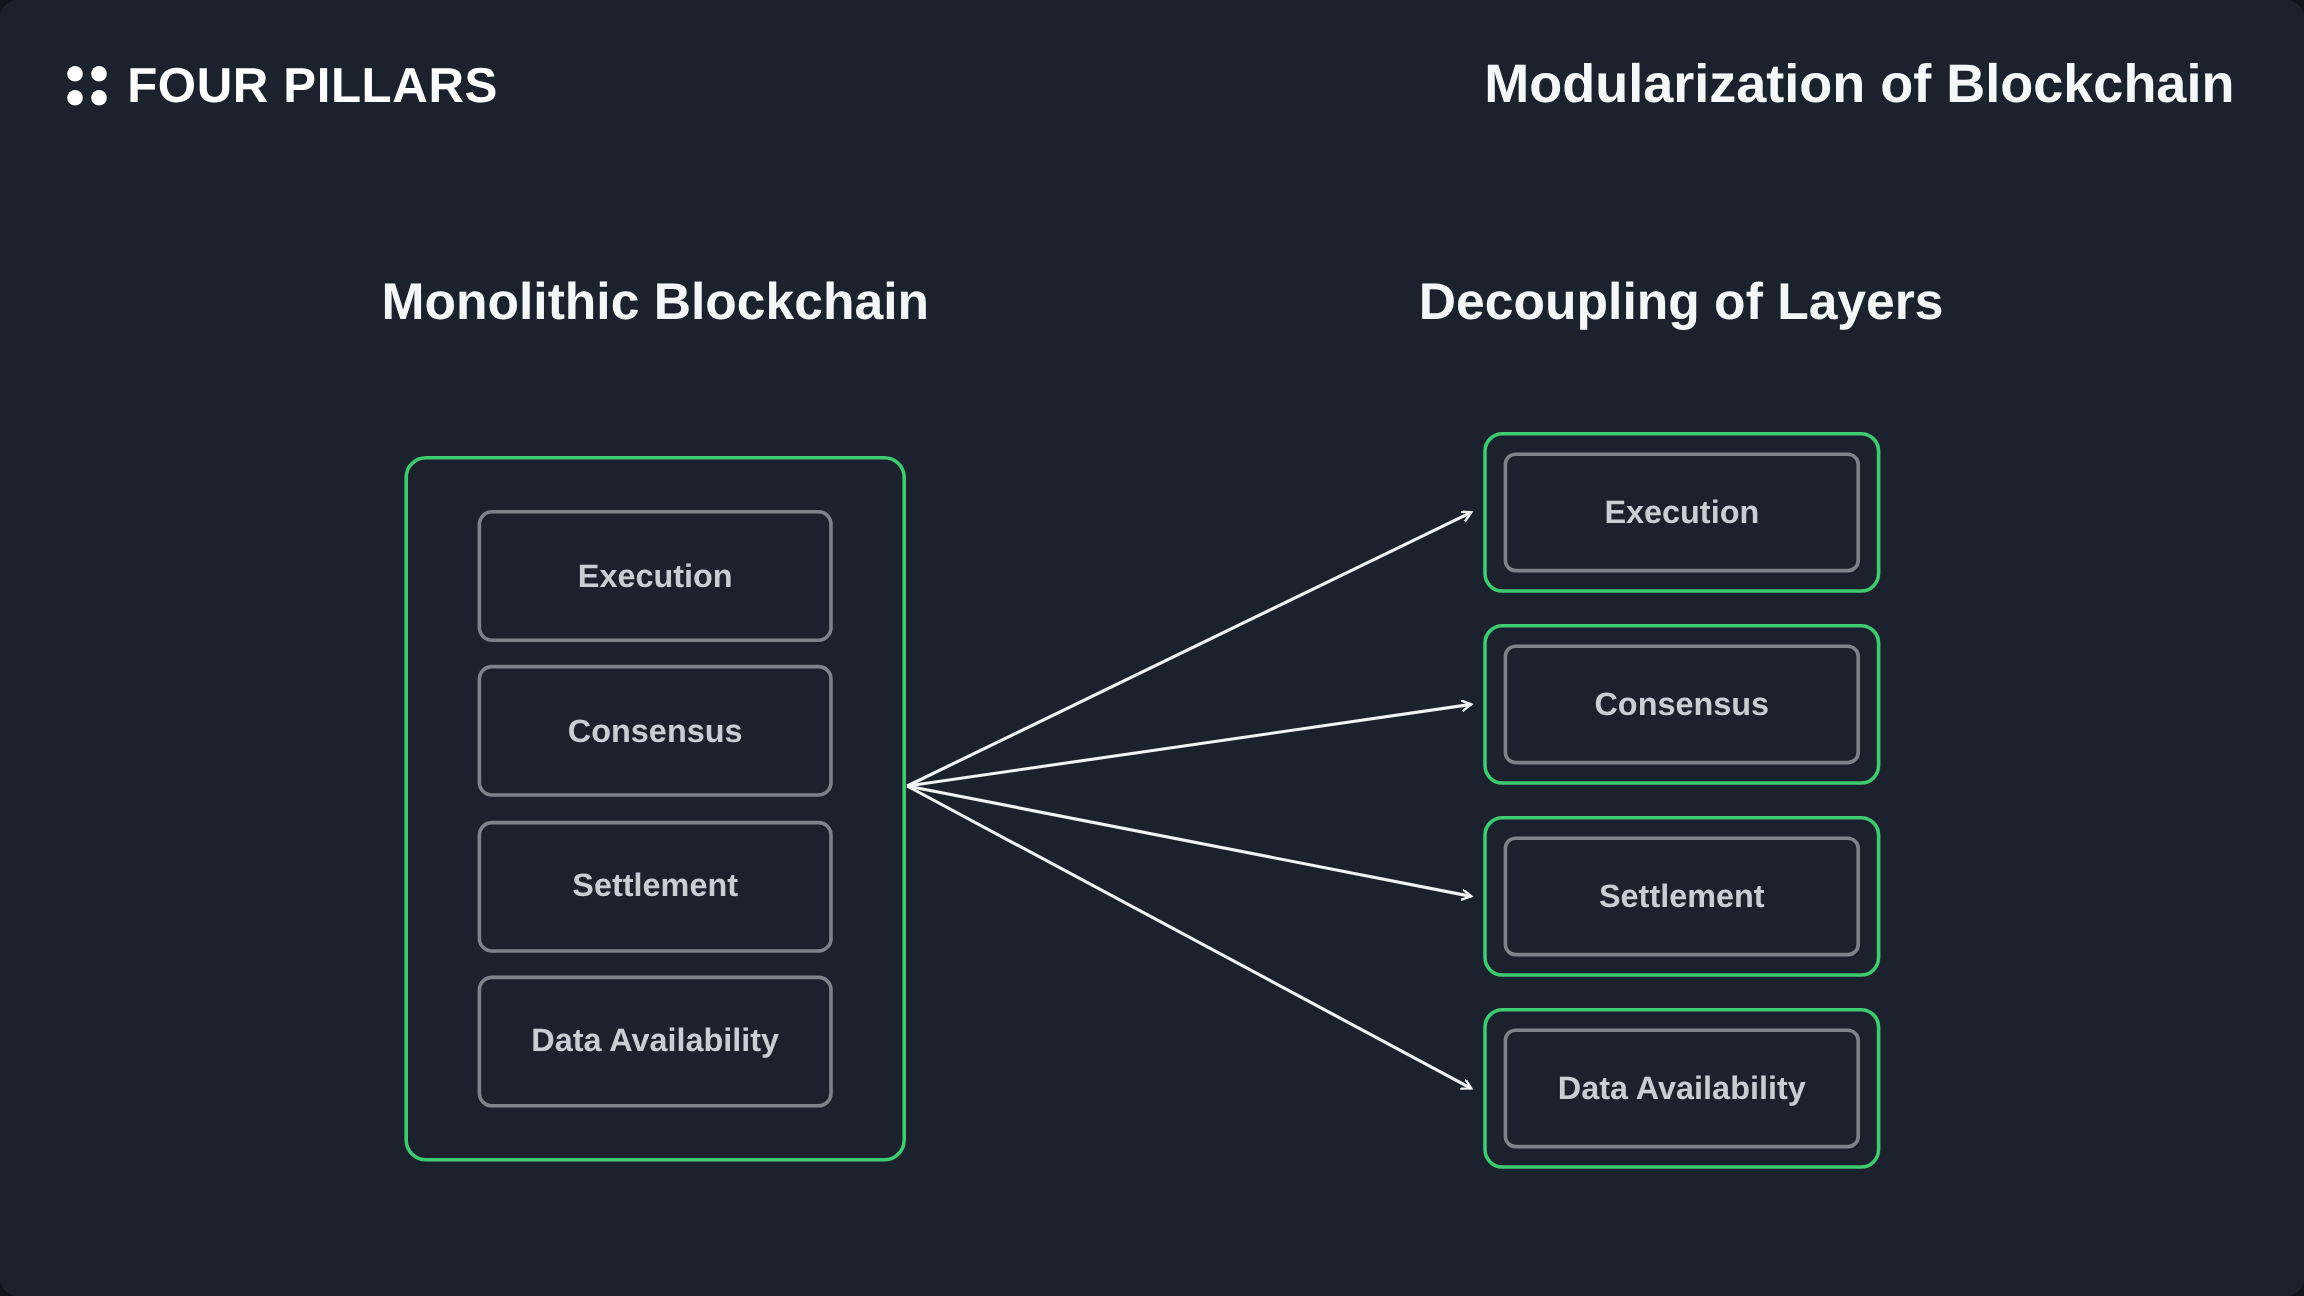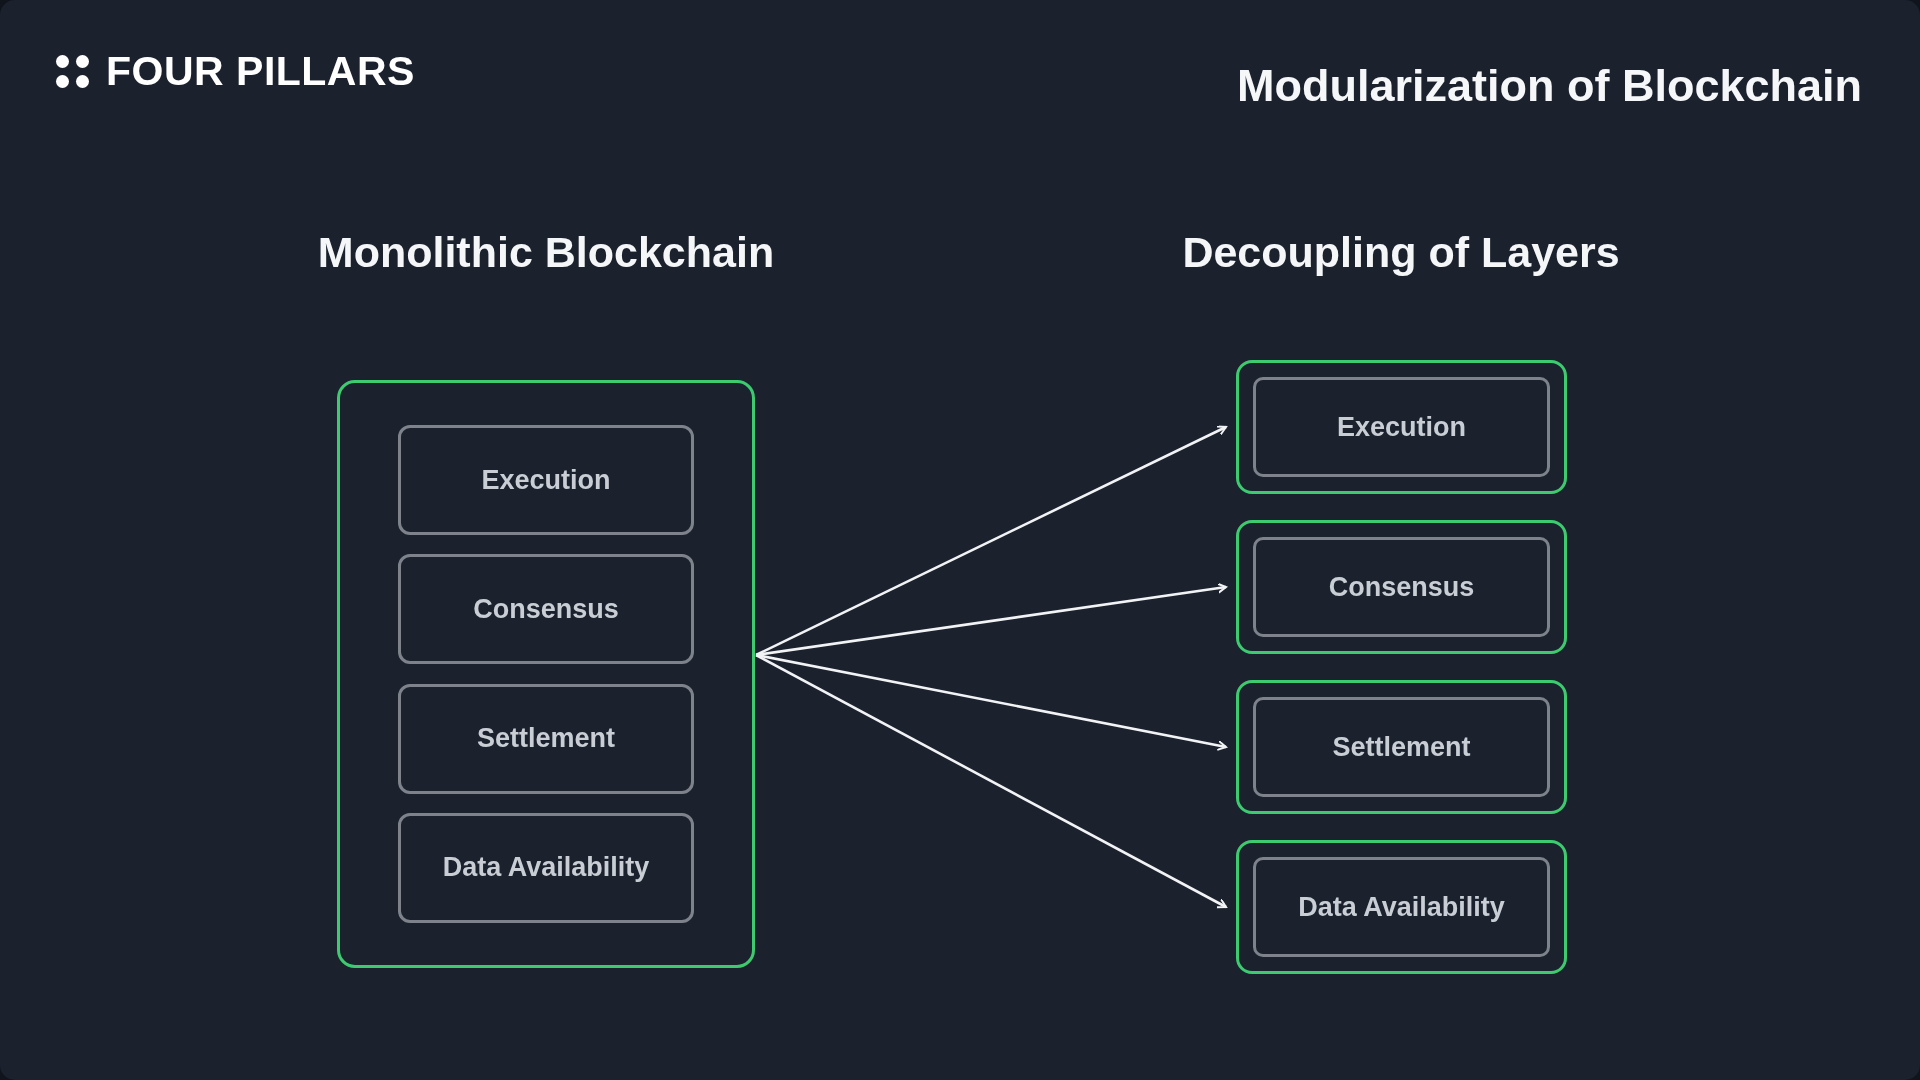--- a/index.html
+++ b/index.html
@@ -41,21 +41,21 @@
   .brand-text {
     color: #ffffff;
     font-size: 41px;
     font-weight: bold;
     letter-spacing: 0.5px;
     white-space: nowrap;
   }
   .page-title {
     position: absolute;
     right: 58px;
-    top: 60px;
+    top: 44px;
     color: #f6f7f8;
     font-size: 45px;
     font-weight: bold;
     white-space: nowrap;
   }
 
   
   .col-heading {
     position: absolute;
     top: 228px;

